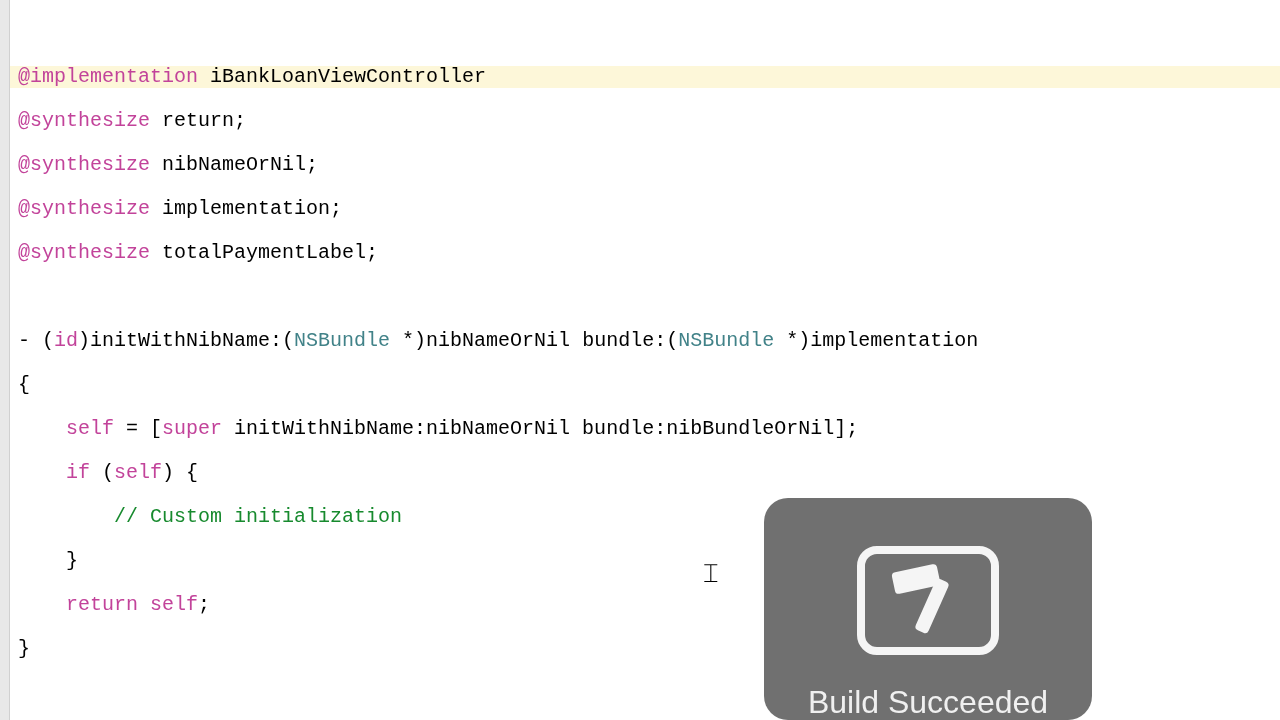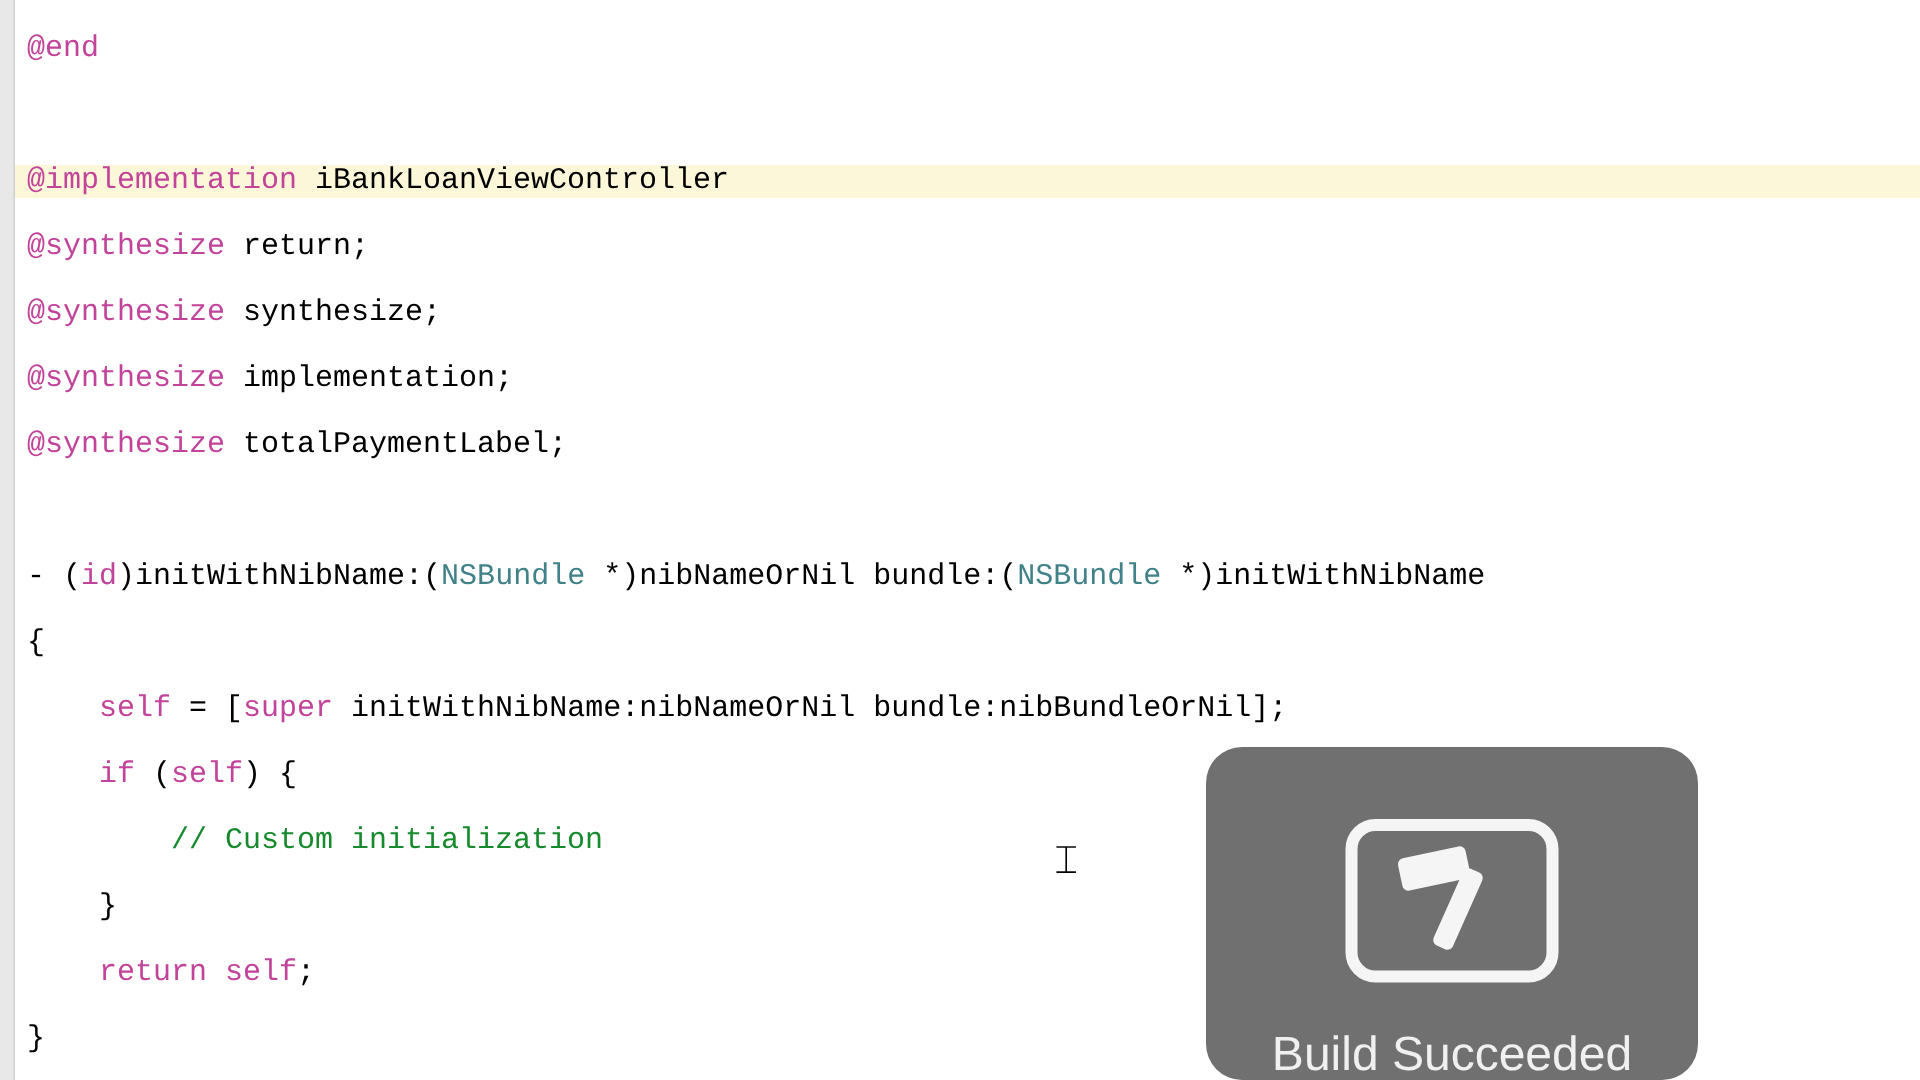--- a/index.html
+++ b/index.html
@@ -29,21 +29,21 @@
   .kw-teal { color: #418288; }
   .comment { color: #178a2e; }
   .txt { color: #000000; text-align: center; }
   .text-cursor {
     font-family: serif;
     font-size: 26px;
     color: #000;
   }
   .bezel {
     position: absolute;
-    left: 804px;
+    left: 764px;
     top: 498px;
     width: 328px;
     height: 222px;
     background: rgba(100,100,100,0.92);
     border-radius: 24px;
     display: flex;
     flex-direction: column;
     align-items: center;
     padding-top: 48px;
   }
@@ -72,29 +72,28 @@
     background: #e8e8e8;
     border-right: 1px solid #d0d0d0;
   }
 </style>
 </head>
 <body>
 
 <div class="gutter"></div>
 
 <div class="editor">
-<span class="line"><span class="kw-pink">@end</span></span>
 <span class="line"> </span>
 <span class="highlighted"><span class="kw-pink">@implementation</span><span class="txt"> iBankLoanViewController</span></span>
 <span class="line"><span class="kw-pink">@synthesize</span><span class="txt"> return;</span></span>
-<span class="line"><span class="kw-pink">@synthesize</span><span class="txt"> synthesize;</span></span>
+<span class="line"><span class="kw-pink">@synthesize</span><span class="txt"> nibNameOrNil;</span></span>
 <span class="line"><span class="kw-pink">@synthesize</span><span class="txt"> implementation;</span></span>
 <span class="line"><span class="kw-pink">@synthesize</span><span class="txt"> totalPaymentLabel;</span></span>
 <span class="line"> </span>
-<span class="line"><span class="txt">- (</span><span class="kw-pink">id</span><span class="txt">)initWithNibName:(</span><span class="kw-teal">NSBundle</span><span class="txt"> *)nibNameOrNil bundle:(</span><span class="kw-teal">NSBundle</span><span class="txt"> *)initWithNibName</span></span>
+<span class="line"><span class="txt">- (</span><span class="kw-pink">id</span><span class="txt">)initWithNibName:(</span><span class="kw-teal">NSBundle</span><span class="txt"> *)nibNameOrNil bundle:(</span><span class="kw-teal">NSBundle</span><span class="txt"> *)implementation</span></span>
 <span class="line"><span class="txt">{</span></span>
 <span class="line"><span class="txt">    </span><span class="kw-pink">self</span><span class="txt"> = [</span><span class="kw-pink">super</span><span class="txt"> initWithNibName:nibNameOrNil bundle:nibBundleOrNil];</span></span>
 <span class="line"><span class="txt">    </span><span class="kw-pink">if</span><span class="txt"> (</span><span class="kw-pink">self</span><span class="txt">) {</span></span>
 <span class="line"><span class="txt">        </span><span class="comment">// Custom initialization</span></span>
 <span class="line"><span class="txt">    }</span></span>
 <span class="line"><span class="txt">    </span><span class="kw-pink">return</span><span class="txt"> </span><span class="kw-pink">self</span><span class="txt">;</span></span>
 <span class="line"><span class="txt">}</span></span>
 
 
 

